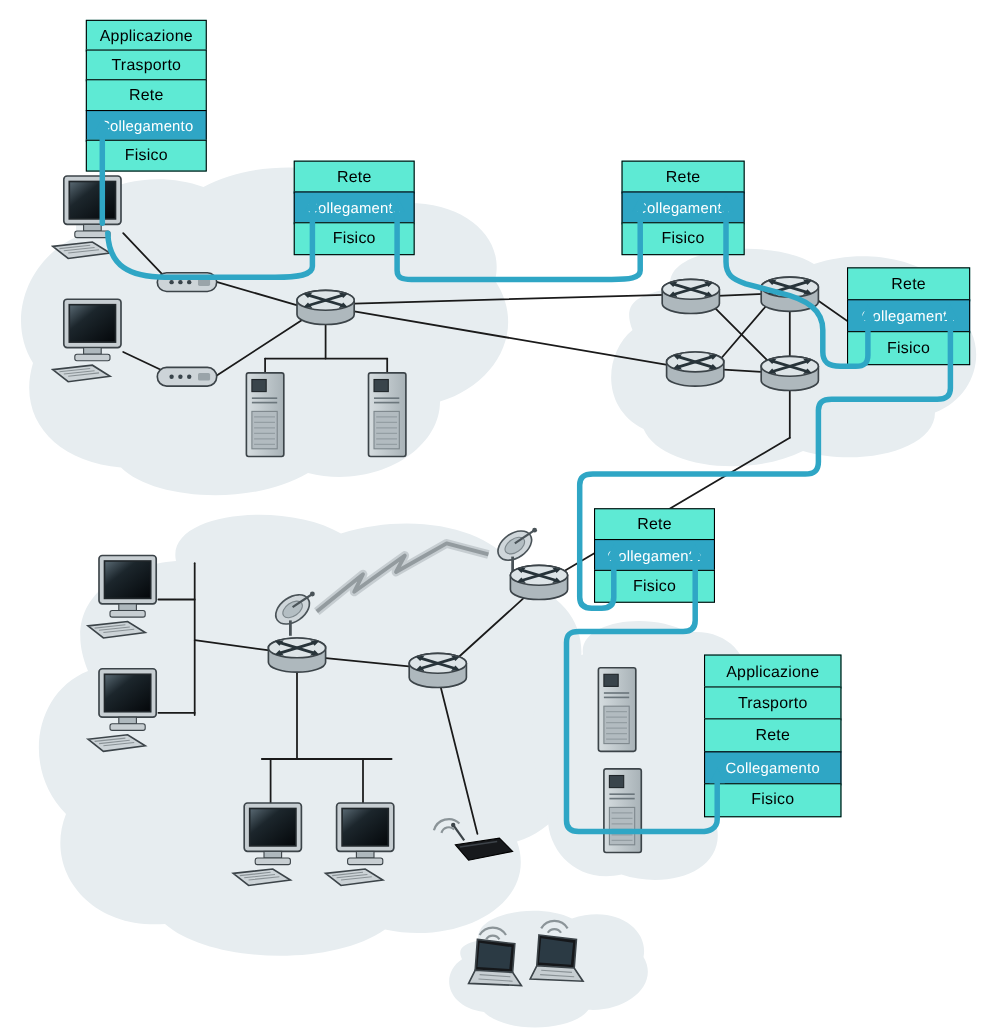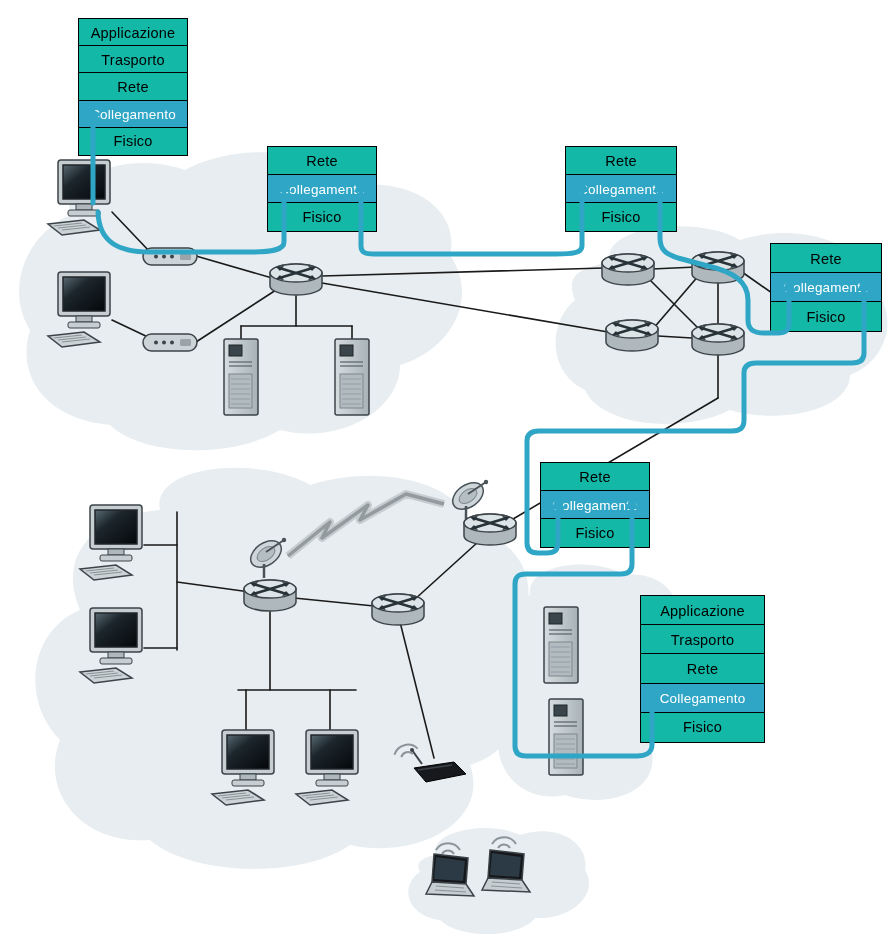--- a/index.html
+++ b/index.html
@@ -3,21 +3,21 @@
 <meta charset="utf-8">
 <style>
   * { margin:0; padding:0; box-sizing:border-box; }
   html,body { background:#fff; }
   body { width:892px; height:936px; font-family:"Liberation Sans", sans-serif; }
   #canvas { position:relative; width:892px; height:936px; overflow:hidden; background:#fff; }
   svg.base { position:absolute; left:0; top:0; z-index:1; }
   svg.overlay { position:absolute; left:0; top:0; z-index:30; pointer-events:none; }
   .stack { position:absolute; z-index:20; }
   .row {
-    background:#14b8a6; border:1.8px solid #000; margin-top:-1.8px;
+    background:#5eead4; border:1.8px solid #000; margin-top:-1.8px;
     display:flex; align-items:center; justify-content:center;
     font-size:14.5px; color:#000; letter-spacing:.2px;
   }
   .stack .row:first-child { margin-top:0; }
   .row.hl { background:var(--teal,#2fa6c5); color:#fff; font-size:13.5px; }
   .cloud { fill:var(--cloud,#e7edf0); }
   .blk { stroke:var(--line,#1a1a1a); stroke-width:1.6; }
   .teal { stroke:var(--teal,#2fa6c5); stroke-width:5; fill:none; stroke-linecap:round; stroke-linejoin:round; }
   .tealfill { fill:var(--teal,#2fa6c5); }
 </style>

